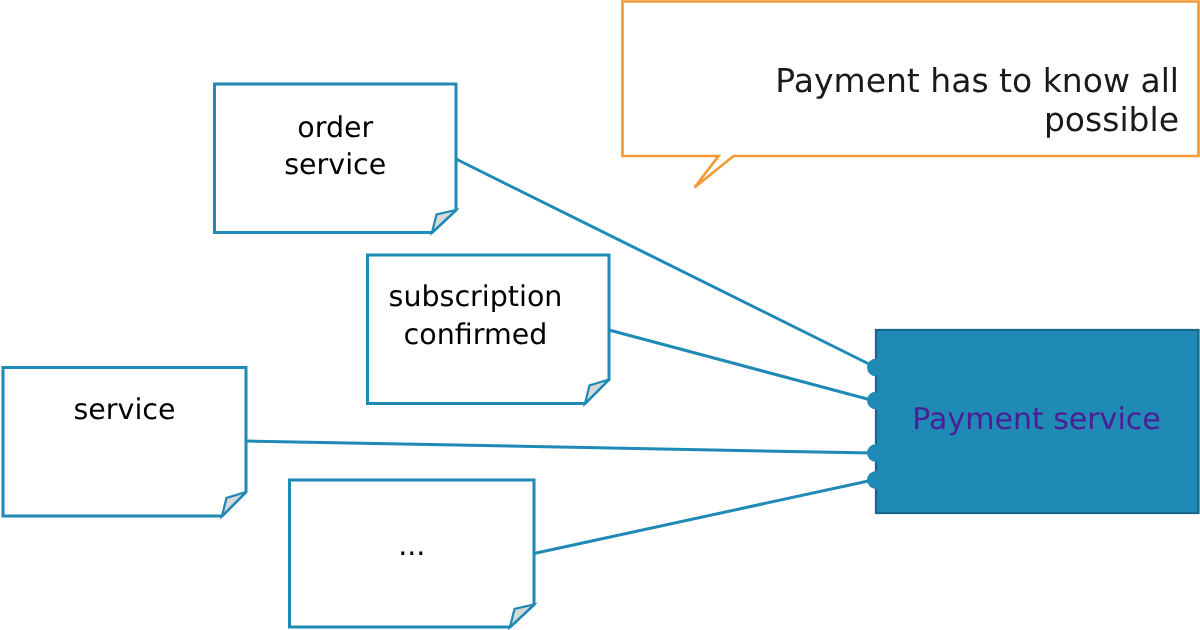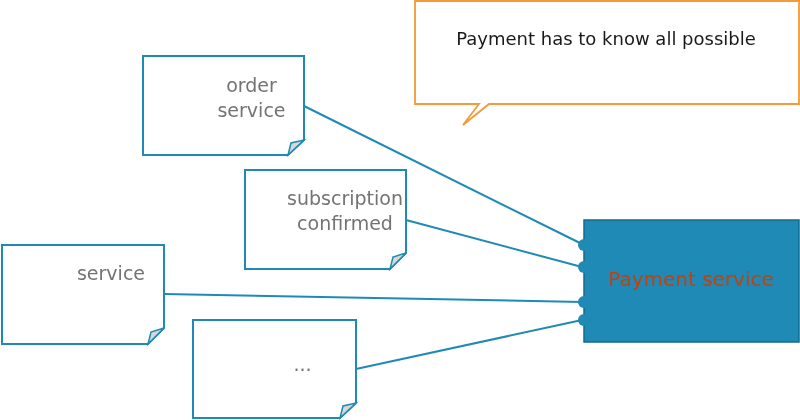--- a/index.html
+++ b/index.html
@@ -1,23 +1,23 @@
 <!DOCTYPE html>
 <html><head>
   <meta charset="utf-8">
   <style>
     html, body { margin:0; padding:0; background:#ffffff; }
     body { width:800px; height:420px; position:relative; overflow:hidden;
            font-family:"DejaVu Sans","Liberation Sans",sans-serif; }
     svg.canvas { position:absolute; left:0; top:0; }
-    .txt { position:absolute; text-align:center; color:#737373; font-size:19px; line-height:25px;margin-left:28px; }
-    .callout-text { position:absolute; left:426px; top:26px; width:360px; color:#1a1a1a;
-                    font-size:18px; line-height:26px; text-align:center; }
+    .txt { position:absolute; text-align:center; color:#000000; font-size:19px; line-height:25px; }
+    .callout-text { position:absolute; left:426px; top:42px; width:360px; color:#1a1a1a;
+                    font-size:22px; line-height:26px; text-align:right; }
     .svc-text { position:absolute; left:584px; top:266px; width:214px; text-align:center;
-                color:#c2410c; font-size:20px; line-height:26px; }
+                color:#4c1d95; font-size:20px; line-height:26px; }
   </style>
 </head>
 <body>
 
 <svg class="canvas" width="800" height="420">
 
   <path d="M415,1 L799,1 L799,104 L489,104 L463,125 L479,104 L415,104 Z" fill="#ffffff" stroke="#f29b38" stroke-width="1.8"></path>
 
   <line x1="304" y1="106" x2="582" y2="244" stroke="#1f8ab5" stroke-width="2"></line>
   <line x1="406" y1="220" x2="582" y2="267" stroke="#1f8ab5" stroke-width="2"></line>

